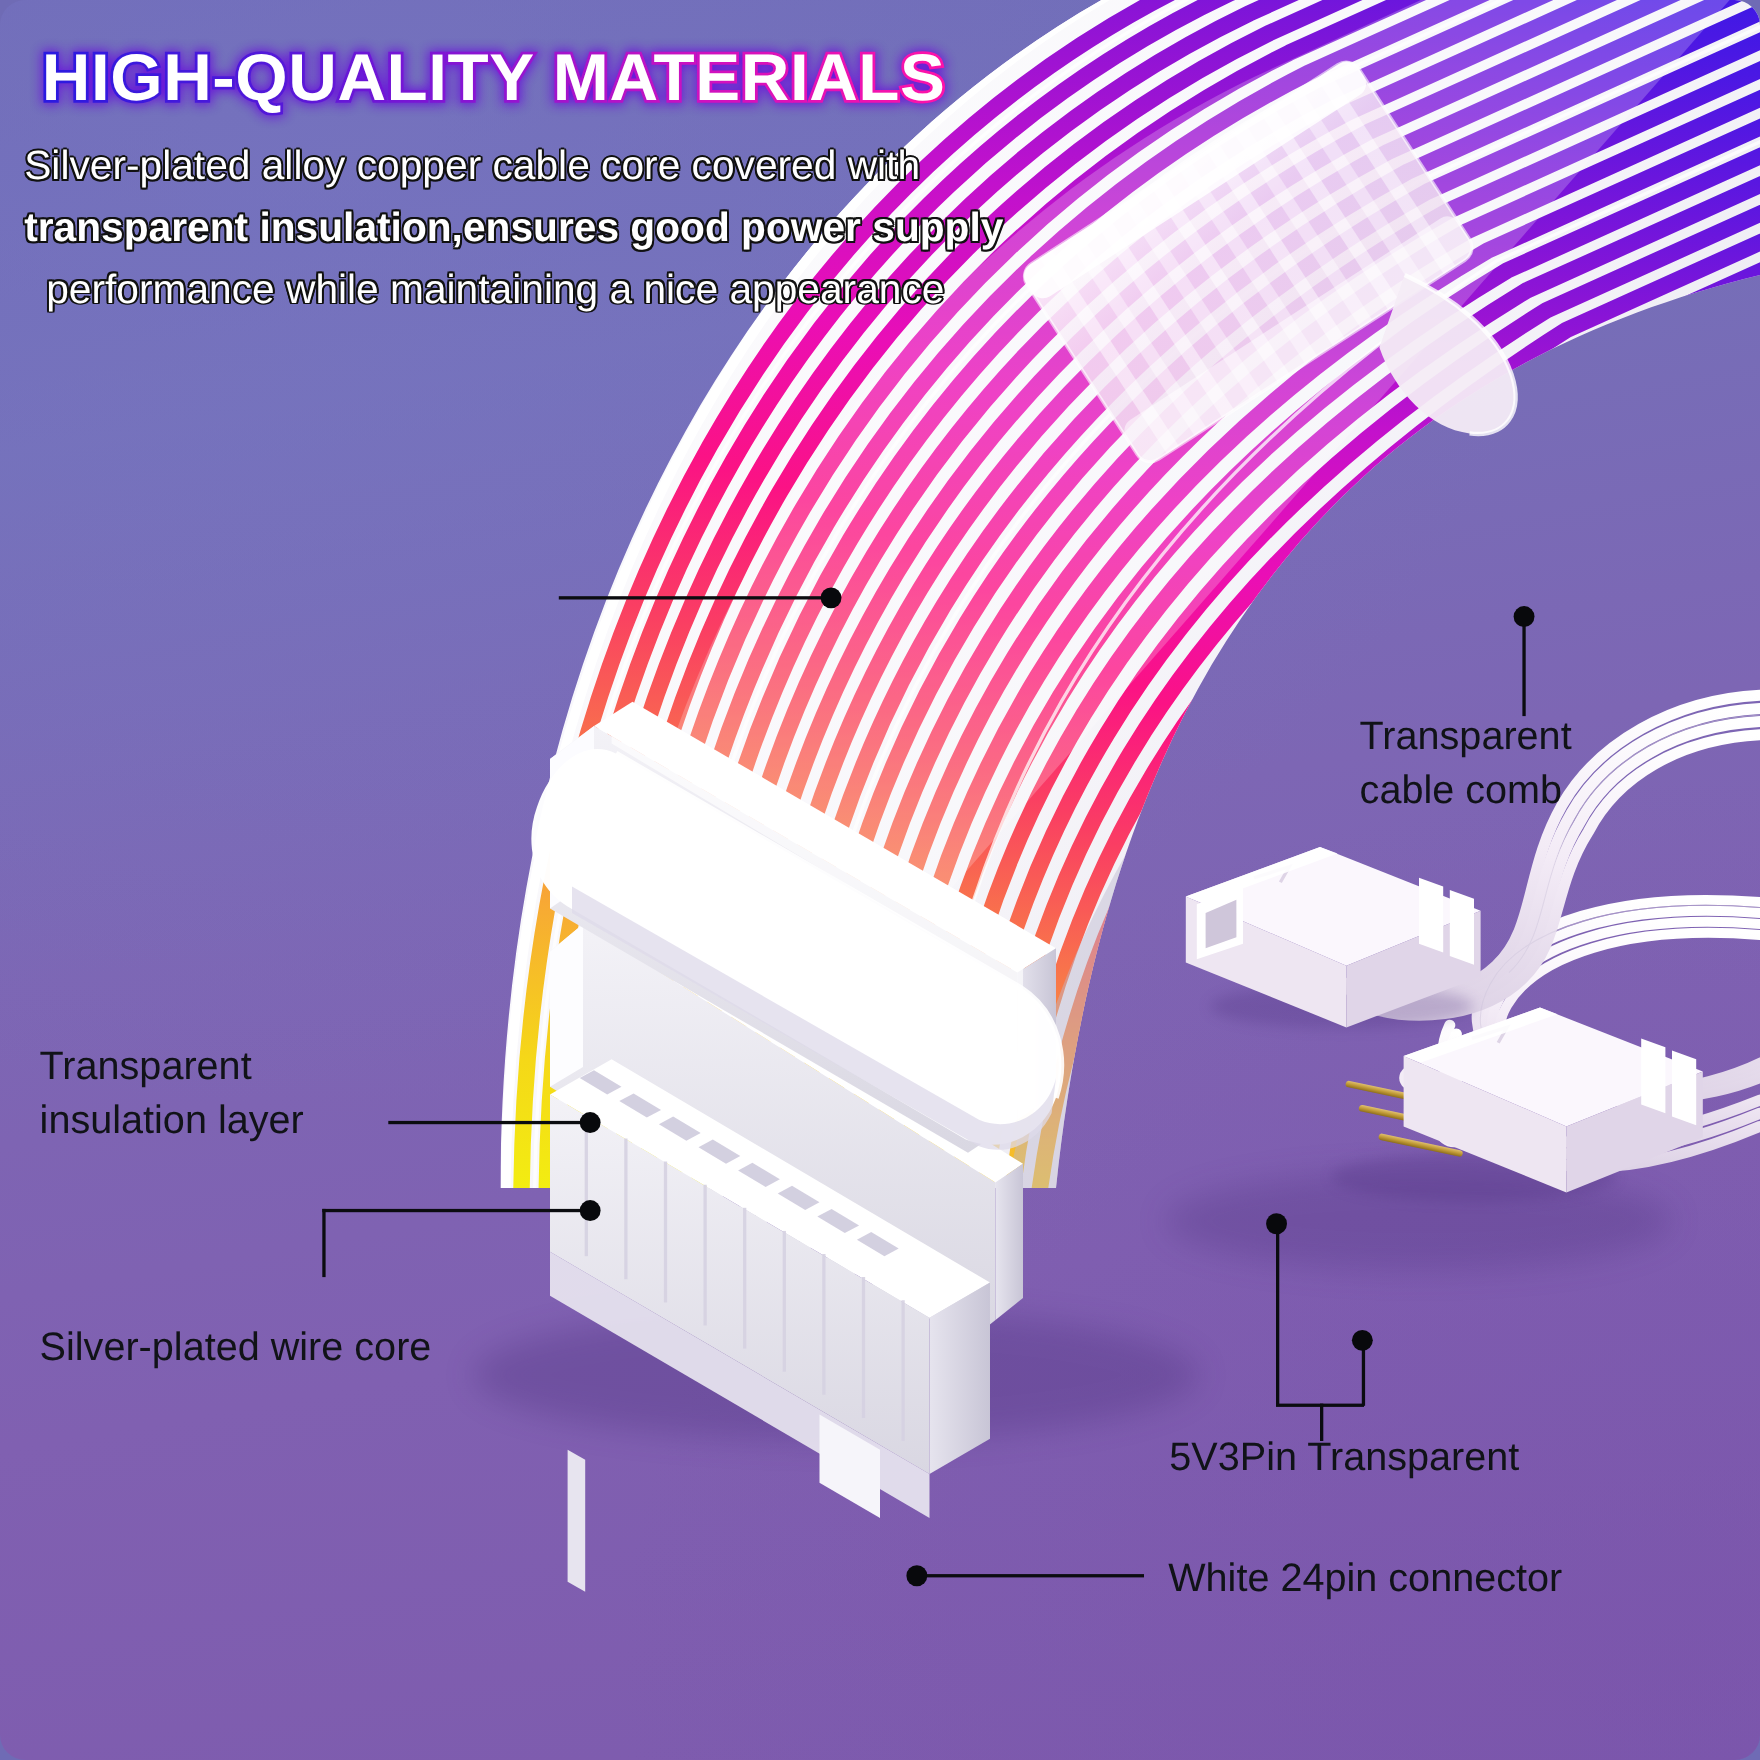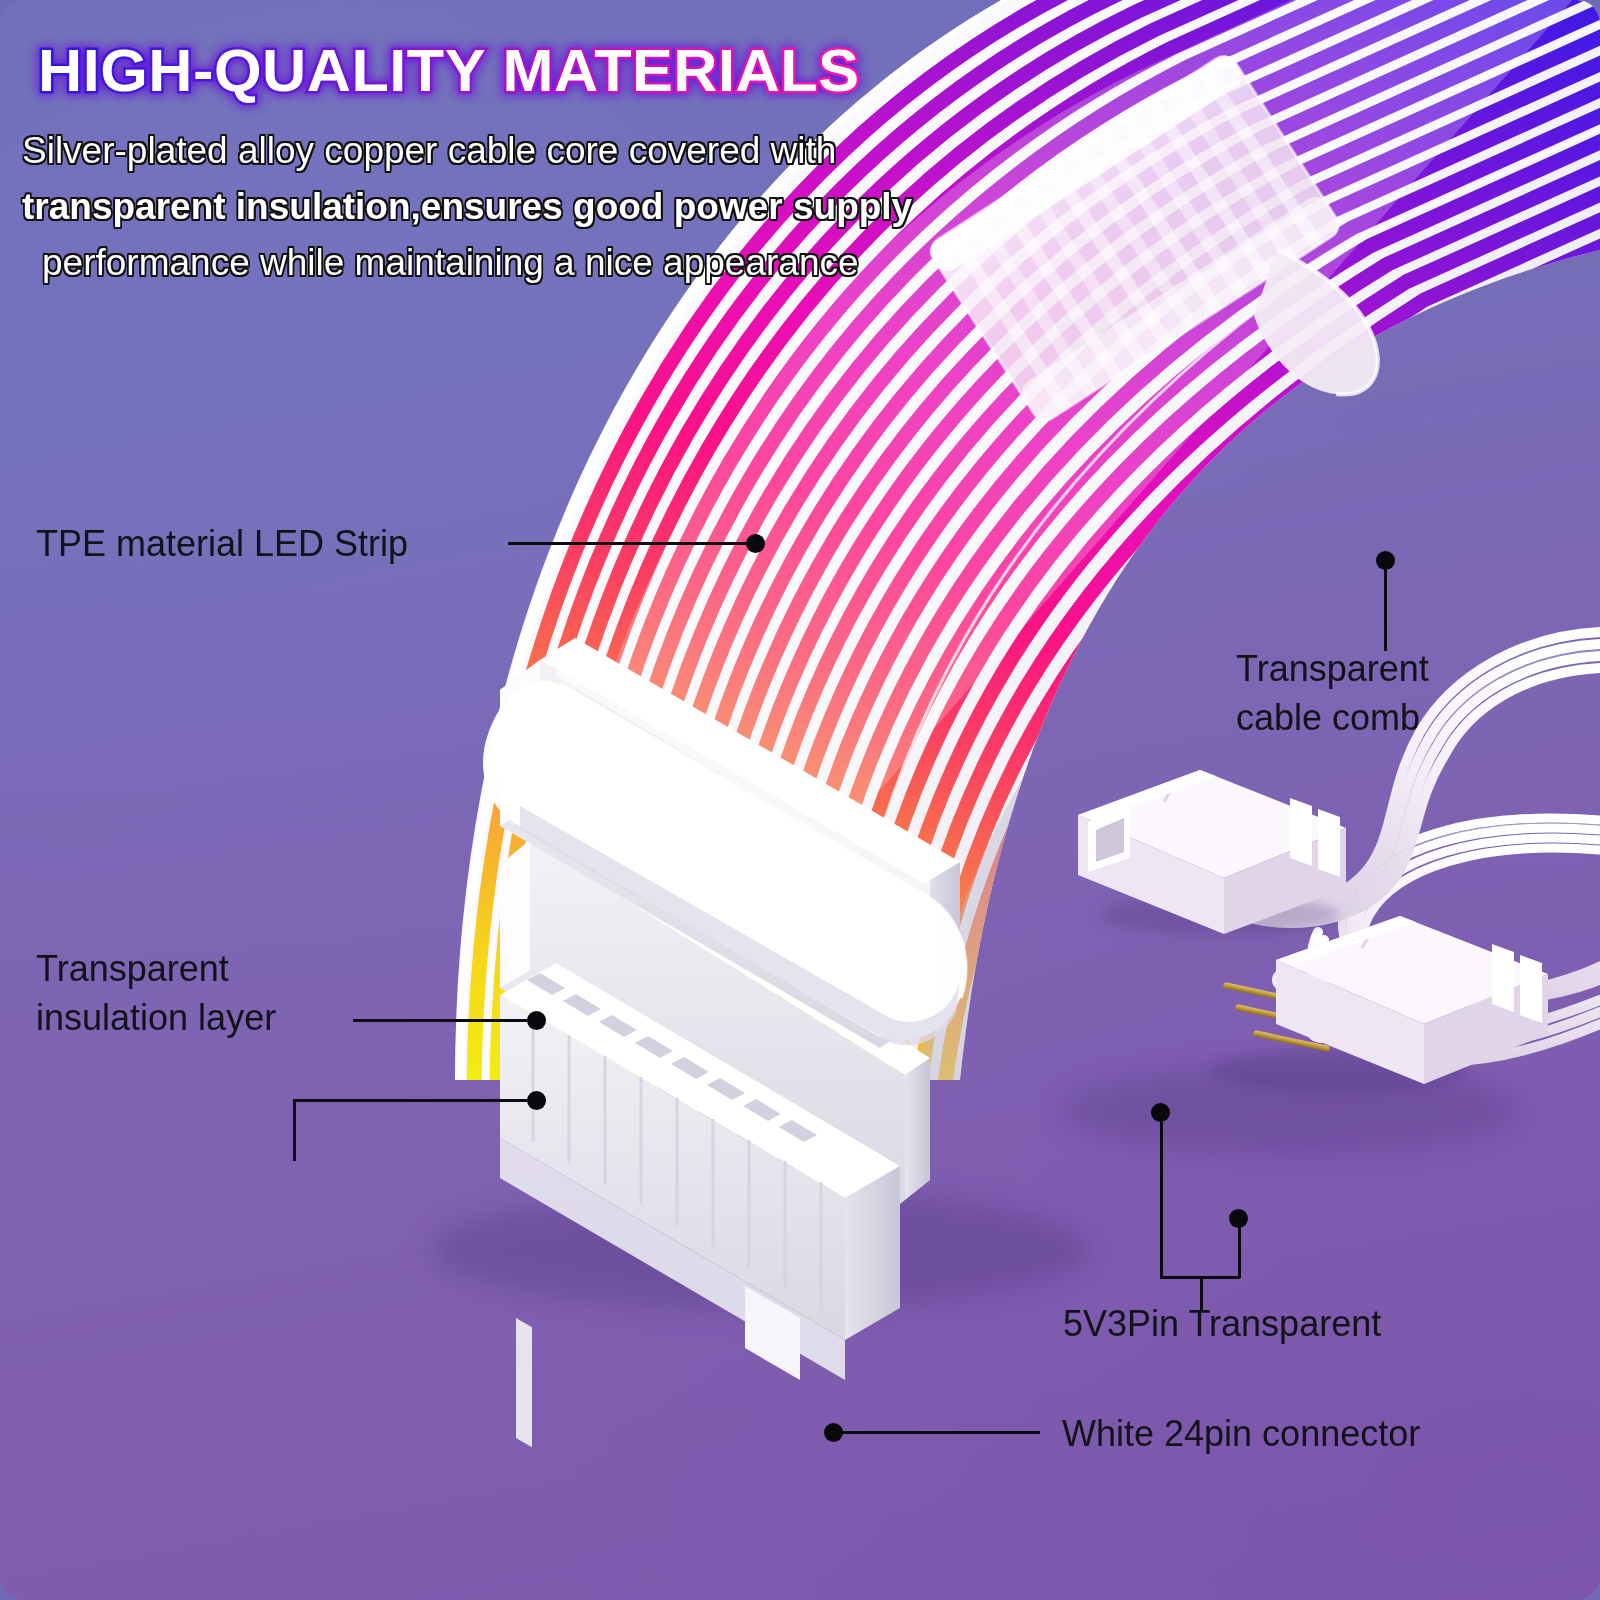--- a/index.html
+++ b/index.html
@@ -447,34 +447,34 @@
   <div id="title">
     <span class="glowlayer">HIGH-QUALITY MATERIALS</span>
     <span class="strokelayer">HIGH-QUALITY MATERIALS</span>
     <span class="toplayer">HIGH-QUALITY MATERIALS</span>
   </div>
 
   <div class="subline" style="top:130px;">Silver-plated alloy copper cable core covered with</div>
   <div class="subline" style="top:186px;font-weight:bold;">transparent insulation,ensures good power supply</div>
   <div class="subline" style="top:242px;margin-left:20px;">performance while maintaining a nice appearance</div>
 
-  <div class="calloutlabel" style="left:36px; top:520px;">TPE material LED Strip</div>
   <div class="lead leadh" style="left:508px; top:542px; width:250px;"></div>
   <div class="dot" style="left:746px; top:534px;"></div>
 
   <div class="calloutlabel" style="left:1236px; top:645px;">Transparent
 cable comb</div>
   <div class="lead leadv" style="left:1384px; top:565px; height:86px;"></div>
   <div class="dot" style="left:1376px; top:551px;"></div>
 
   <div class="calloutlabel" style="left:36px; top:945px;">Transparent
 insulation layer</div>
   <div class="lead leadh" style="left:353px; top:1019px; width:185px;"></div>
   <div class="dot" style="left:527px; top:1011px;"></div>
 
+  <div class="calloutlabel" style="left:36px; top:1200px;">Silver-plated wire core</div>
   <div class="lead leadh" style="left:293px; top:1099px; width:245px;"></div>
   <div class="lead leadv" style="left:293px; top:1099px; height:62px;"></div>
   <div class="dot" style="left:527px; top:1091px;"></div>
 
   <div class="calloutlabel" style="left:1063px; top:1300px;">5V3Pin Transparent</div>
   <div class="lead leadh" style="left:1160px; top:1276px; width:80px;"></div>
   <div class="lead leadv" style="left:1160px; top:1112px; height:166px;"></div>
   <div class="lead leadv" style="left:1238px; top:1218px; height:60px;"></div>
   <div class="lead leadv" style="left:1200px; top:1276px; height:34px;"></div>
   <div class="dot" style="left:1151px; top:1103px;"></div>

